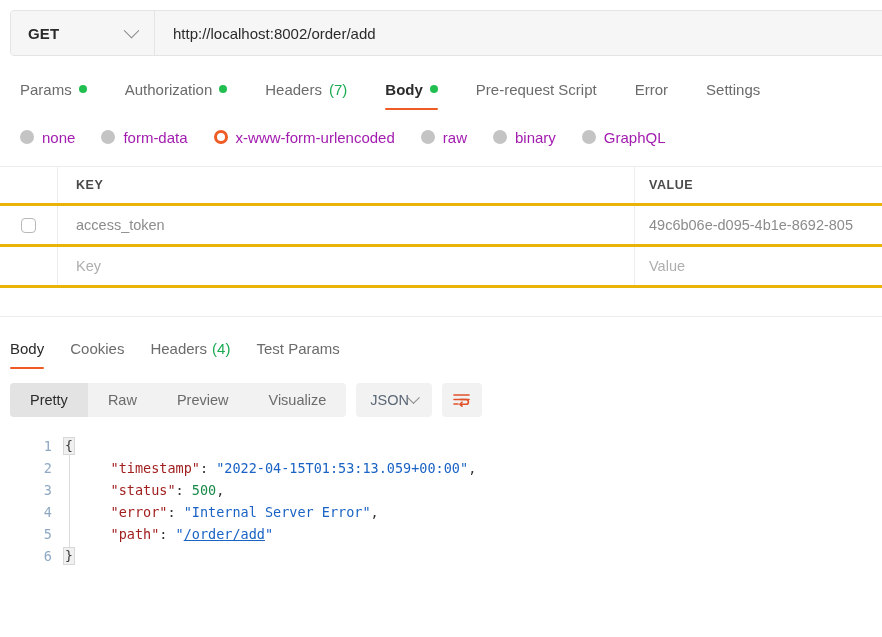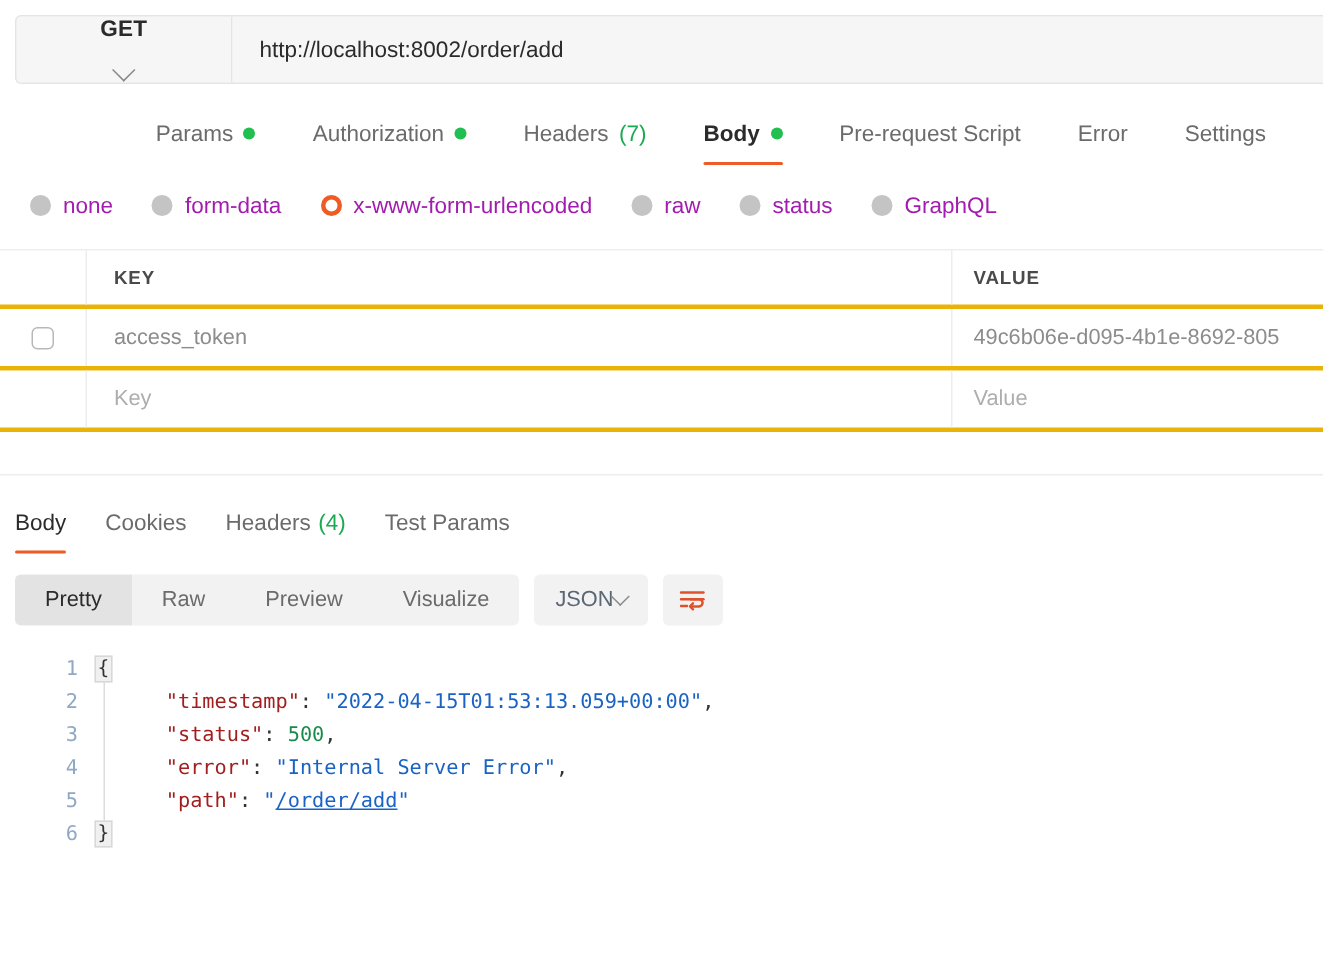--- a/index.html
+++ b/index.html
@@ -10,29 +10,29 @@
     font-family: "Liberation Sans", sans-serif;
     -webkit-font-smoothing: antialiased;
   }
   .app { position: relative; width: 882px; height: 637px; background:#fff; overflow:hidden; }
 
   
   .urlbar { display:flex; align-items:stretch; height:46px; margin:10px 0 0 10px;
             border:1px solid #e4e4e4; border-radius:4px; background:#f6f6f6; overflow:hidden;
             width: 900px; }
   .method { display:flex; align-items:center; gap:10px; width:144px; padding:0 17px;
-            border-right:1px solid #e4e4e4; background:#f6f6f6; cursor:pointer;flex-direction:column; }
+            border-right:1px solid #e4e4e4; background:#f6f6f6; cursor:pointer; }
   .method-label { font-size:15px; font-weight:bold; color:#2b2b2b; letter-spacing:.2px; flex:1; }
   .chev { width:11px; height:11px; border-right:1.6px solid #8a8a8a; border-bottom:1.6px solid #8a8a8a;
           transform:rotate(45deg) translate(-2px,-2px); }
   .url-input { flex:1; display:flex; align-items:center; padding-left:18px; background:#f6f6f6;
                font-size:15px; color:#2b2b2b; cursor:text; }
 
   
-  .req-tabs { display:flex; align-items:flex-end; gap:0; height:36px; margin:18px 0 0 20px;justify-content:flex-end; }
+  .req-tabs { display:flex; align-items:flex-end; gap:0; height:36px; margin:18px 0 0 20px; }
   .rtab { display:flex; align-items:center; gap:7px; height:34px; padding:0 18px 8px 0;
           margin-right:20px; font-size:15px; color:#6b6b6b; cursor:pointer; position:relative;
           white-space:nowrap; }
   .rtab:first-child { padding-left:0; }
   .rtab.active { color:#2b2b2b; font-weight:600; }
   .rtab.active::after { content:""; position:absolute; left:0; right:18px; bottom:0;
                         height:2.5px; background:#ef5b25; border-radius:1px; }
   .dot-g { width:8px; height:8px; border-radius:50%; background:#20bf4f; display:inline-block; }
   .cnt { color:#1aaa52; }
 
@@ -154,21 +154,21 @@
       <div class="btype">
         <span class="radio sel"></span>
         <span>x-www-form-urlencoded</span>
       </div>
       <div class="btype">
         <span class="radio"></span>
         <span>raw</span>
       </div>
       <div class="btype">
         <span class="radio"></span>
-        <span>status</span>
+        <span>binary</span>
       </div>
       <div class="btype">
         <span class="radio"></span>
         <span>GraphQL</span>
       </div>
     </div>
 
   <div class="kvtable">
     <div class="kvrow head">
       <div class="c-check"></div>

